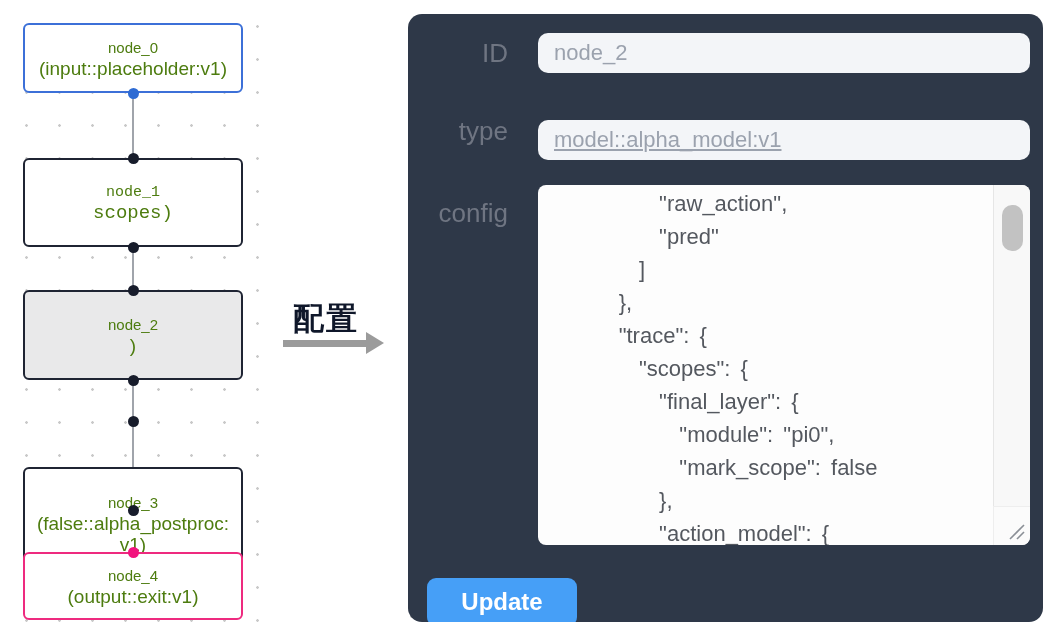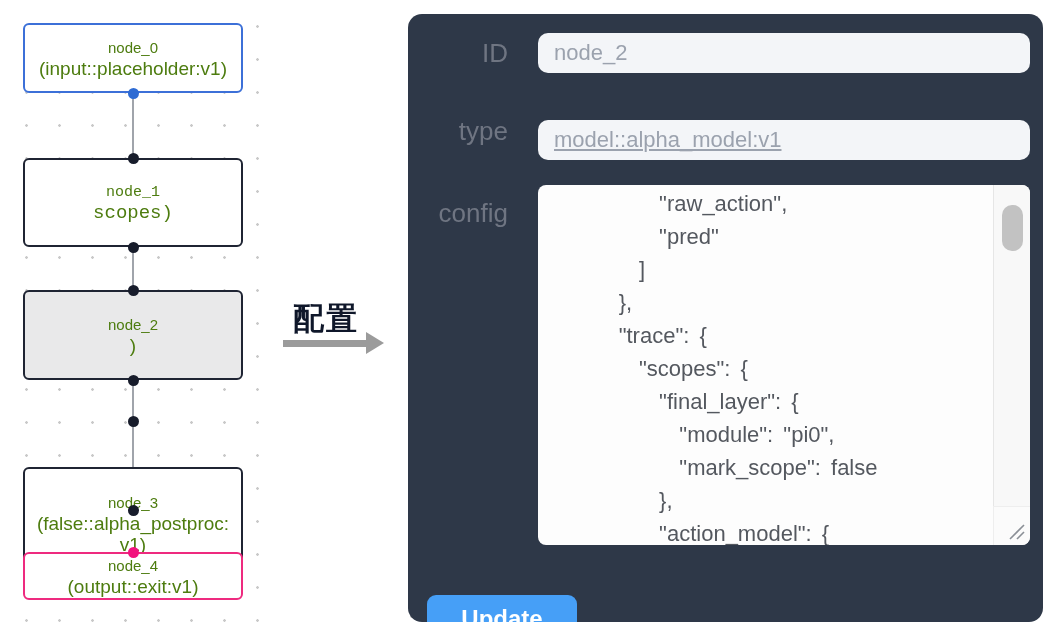--- a/index.html
+++ b/index.html
@@ -114,21 +114,21 @@
     </div>
     <div class="port" style="background: rgb(23, 28, 43); top: 284.5px;"></div>
     <div class="port" style="background: rgb(23, 28, 43); top: 374.5px;"></div>
     <div class="node" style="top: 421px; height: 112px; border-color: rgb(31, 36, 51); border-width: 2px; background: rgb(255, 255, 255); margin-top: 46px;">
       <div class="node-title">node_3</div>
       <div class="node-sub">(false::alpha_postproc:</div>
       <div class="node-sub">v1)</div>
     </div>
     <div class="port" style="background: rgb(23, 28, 43); top: 415.5px;"></div>
     <div class="port" style="background: rgb(23, 28, 43); top: 504.5px;"></div>
-    <div class="node" style="top: 552px; height: 48px; border-color: rgb(238, 42, 127); border-width: 2px; background: rgb(255, 255, 255);">
+    <div class="node" style="top: 552px; height: 68px; border-color: rgb(238, 42, 127); border-width: 2px; background: rgb(255, 255, 255);">
       <div class="node-title">node_4</div>
       <div class="node-sub">(output::exit:v1)</div>
     </div>
     <div class="port" style="background: rgb(242, 19, 126); top: 546.5px;"></div>
   </div>
 
 <div class="transfer-label">配置</div>
 <div class="arrow-shaft"></div>
 <div class="arrow-head"></div>
 
@@ -159,15 +159,15 @@
         <div class="scroll-thumb"></div>
       </div>
       <div class="resize-corner">
         <svg width="20" height="20" viewBox="0 0 20 20">
           <line x1="4" y1="18" x2="18" y2="4" stroke="#8a8f96" stroke-width="1.6"></line>
           <line x1="11" y1="18" x2="18" y2="11" stroke="#8a8f96" stroke-width="1.6"></line>
         </svg>
       </div>
     </div>
 
-    <button class="update-btn" style="background: rgb(70, 159, 247); margin-top: 17px;">Update</button>
+    <button class="update-btn" style="background: rgb(70, 159, 247);">Update</button>
   </div>
 </div>
 
 </body></html>

